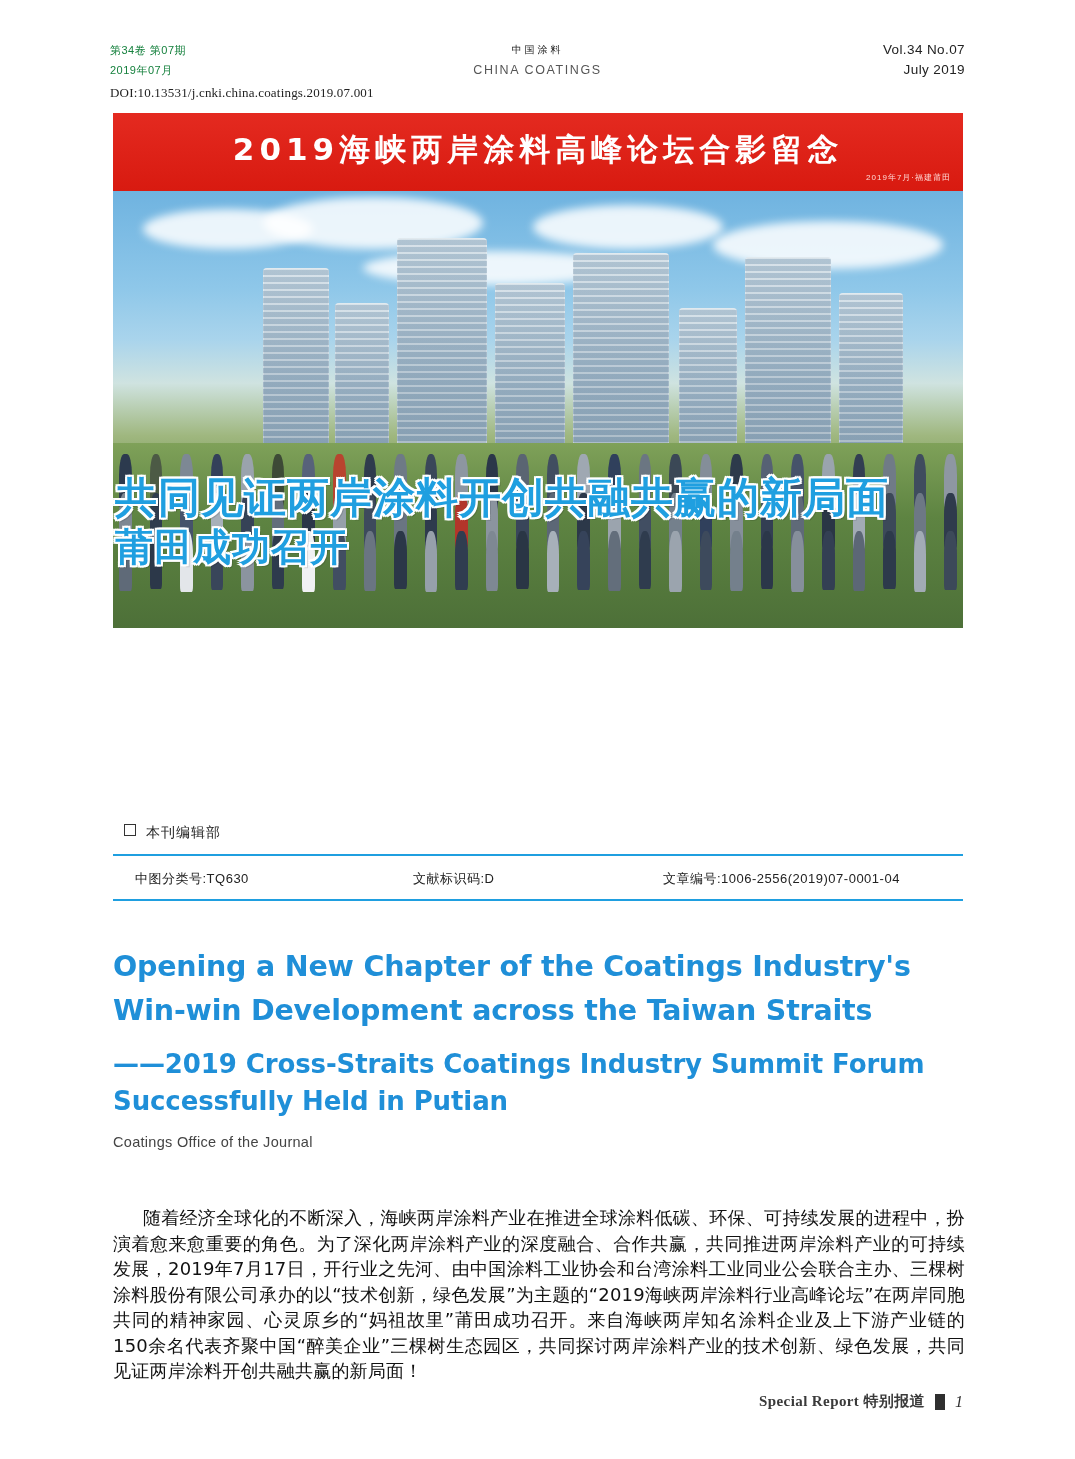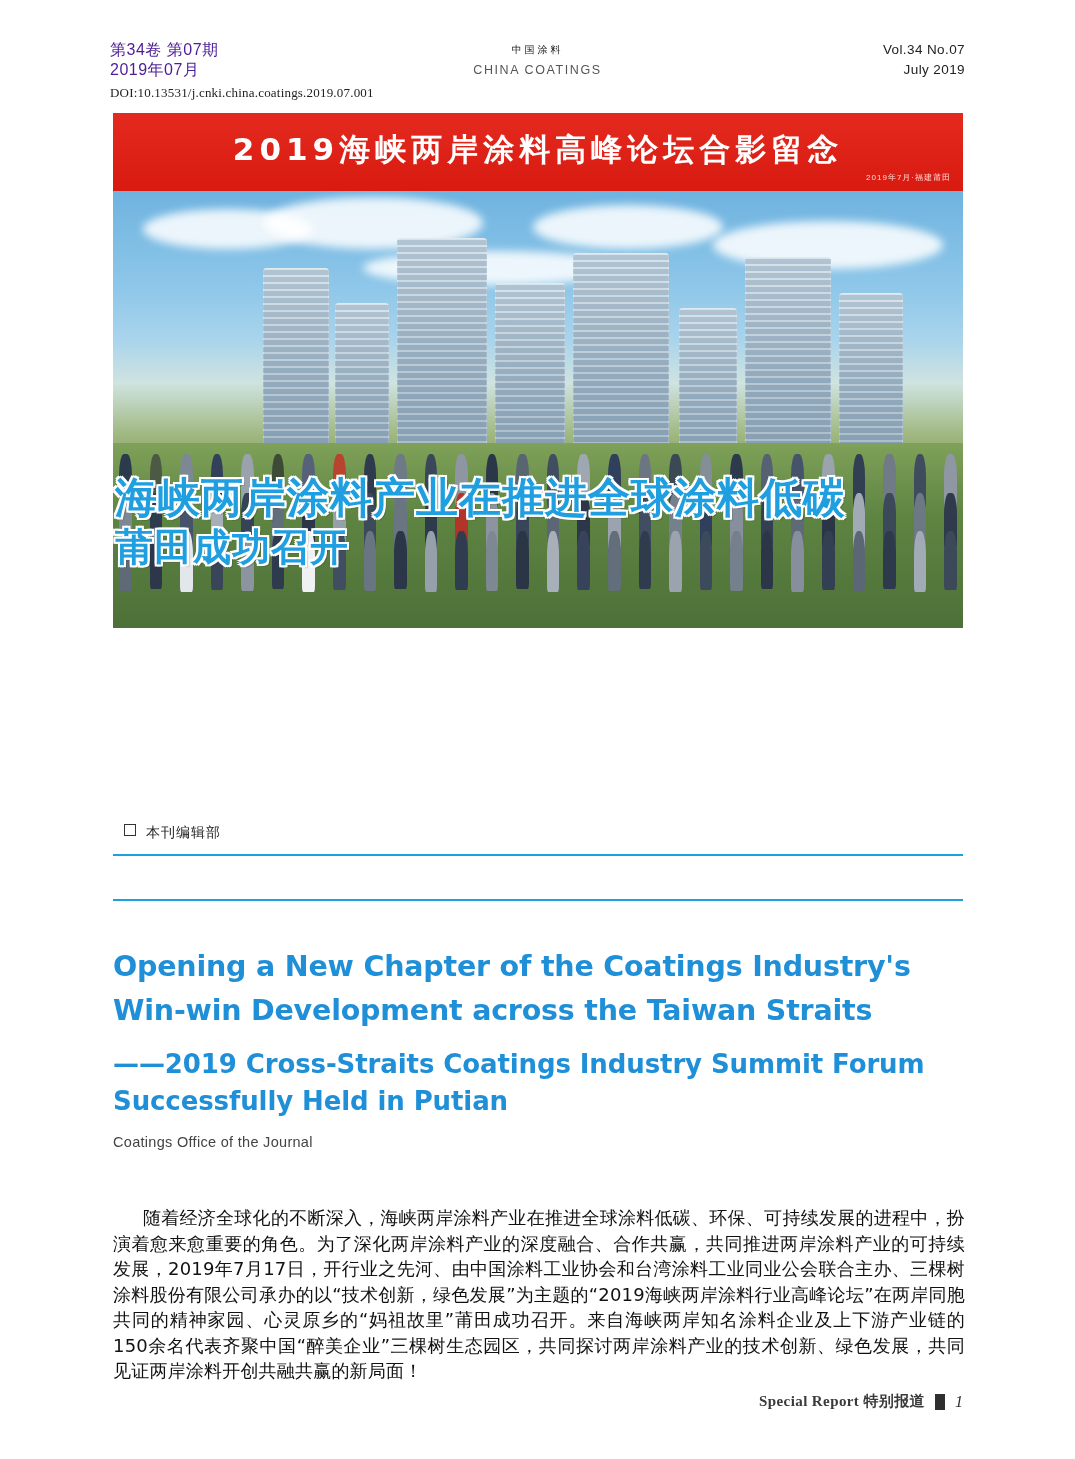--- a/index.html
+++ b/index.html
@@ -22,23 +22,23 @@
   .header {
     position: absolute;
     left: 110px;
     top: 40px;
     width: 855px;
     height: 52px;
   }
   .hdr-left {
     position: absolute;
     left: 0; top: 0;
-    font-size: 16px;
+    font-size: 11px;
     line-height: 20px;
-    color: #4c1d95;
+    color: #15803d;
     letter-spacing: 0.5px;
   }
   .hdr-center {
     position: absolute;
     left: 50%;
     transform: translateX(-50%);
     top: 0;
     text-align: center;
     line-height: 20px;
   }
@@ -450,29 +450,34 @@
           <div class="person" style="height:59px;background:#333f53"></div>
         <div class="person" style="height:60px;background:#5c6776"></div>
           <div class="person" style="height:58px;background:#2d3a4b"></div>
         <div class="person" style="height:61px;background:#a2abb5"></div>
           <div class="person" style="height:59px;background:#3c4959"></div>
       </div>
     </div>
   </div>
 
   <div class="cn-title">
-    <span class="l1">海峡两岸涂料产业在推进全球涂料低碳</span>
+    <span class="l1">共同见证两岸涂料开创共融共赢的新局面</span>
     <span class="l3">莆田成功召开</span>
   </div>
 
   <div class="author-cn">
     <span class="box"></span><span>本刊编辑部</span>
   </div>
 
   <div class="rule-top"></div>
+  <div class="meta-row">
+    <span class="m1">中图分类号:TQ630</span>
+    <span class="m2">文献标识码:D</span>
+    <span class="m3">文章编号:1006-2556(2019)07-0001-04</span>
+  </div>
   <div class="rule-bottom"></div>
 
   <div class="en-title">Opening a New Chapter of the Coatings Industry's Win-win Development across the Taiwan Straits</div>
   <div class="en-sub">——2019 Cross-Straits Coatings Industry Summit Forum Successfully Held in Putian</div>
   <div class="en-author">Coatings Office of the Journal</div>
 
   <div class="body-text">随着经济全球化的不断深入，海峡两岸涂料产业在推进全球涂料低碳、环保、可持续发展的进程中，扮演着愈来愈重要的角色。为了深化两岸涂料产业的深度融合、合作共赢，共同推进两岸涂料产业的可持续发展，2019年7月17日，开行业之先河、由中国涂料工业协会和台湾涂料工业同业公会联合主办、三棵树涂料股份有限公司承办的以“技术创新，绿色发展”为主题的“2019海峡两岸涂料行业高峰论坛”在两岸同胞共同的精神家园、心灵原乡的“妈祖故里”莆田成功召开。来自海峡两岸知名涂料企业及上下游产业链的150余名代表齐聚中国“醉美企业”三棵树生态园区，共同探讨两岸涂料产业的技术创新、绿色发展，共同见证两岸涂料开创共融共赢的新局面！</div>
 
   <div class="footer">
     <span class="ftxt">Special Report 特别报道</span>

